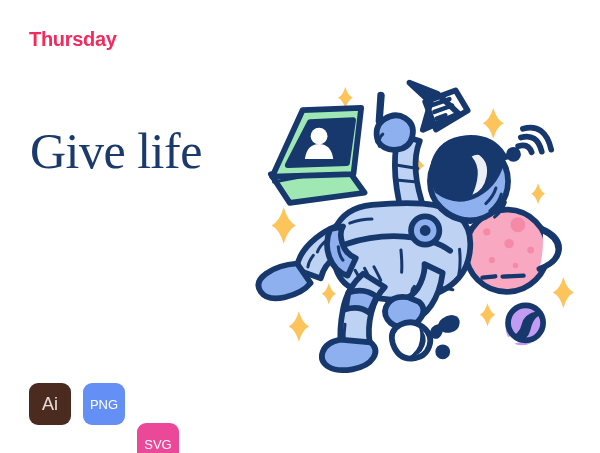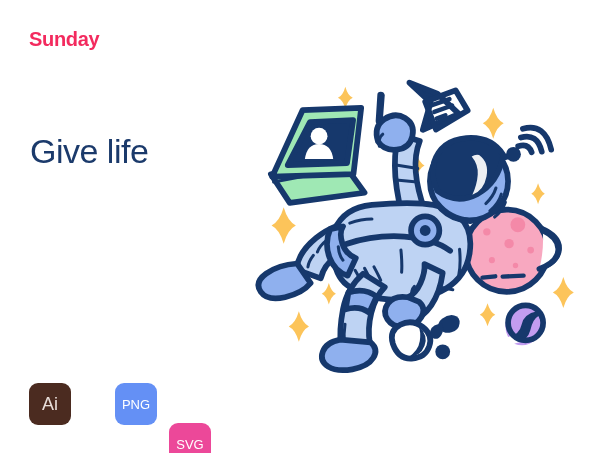--- a/index.html
+++ b/index.html
@@ -40,23 +40,23 @@
     letter-spacing: -0.3px;
     color: #f32a5e;
     line-height: 1;
     white-space: nowrap;
   }
   .headline {
     position: absolute;
     left: 30px;
     top: 122px;
     width: 230px;
-    font-family: Liberation Sans, sans-serif;
+    font-family: Liberation Serif, serif;
     font-weight: normal;
-    font-size: 34px;
+    font-size: 50px;
     line-height: 58px;
     color: #1b3a6b;
     letter-spacing: -0.5px;
   }
   .headline .hl-line {
     display: block;
     white-space: nowrap;
   }
 
   
@@ -75,41 +75,41 @@
     display: flex;
     align-items: center;
     justify-content: center;
     font-family: "Liberation Sans", sans-serif;
     font-size: 15px;
     font-weight: normal;
     color: #ffffff;
     box-sizing: border-box;
   }
   .badge.ai   { background: #4b2b20; color: #e8ded9; font-size: 18px; }
-  .badge.png  { background: #6490f5; font-size: 13px; margin-left: 32px; }
+  .badge.png  { background: #6490f5; font-size: 13px; }
   .badge.svg  { background: #ec4899; font-size: 13px; margin-top: 40px; }
 
   
   .illus {
     position: absolute;
     left: 250px;
     top: 58px;
     width: 345px;
     height: 345px;
   }
   .illus svg { display: block; width: 100%; height: 100%; }
 </style>
 </head>
 <body>
 
 <div class="page">
 
   <div class="text-col">
 
-    <div class="eyebrow">Sunday</div>
+    <div class="eyebrow">Thursday</div>
 
     <div class="headline">
       <span class="hl-line">Give life</span>
     </div>
 
     <div class="badges">
       <div class="badge ai">Ai</div>
       <div class="badge png">PNG</div>
       <div class="badge svg">SVG</div>
     </div>

